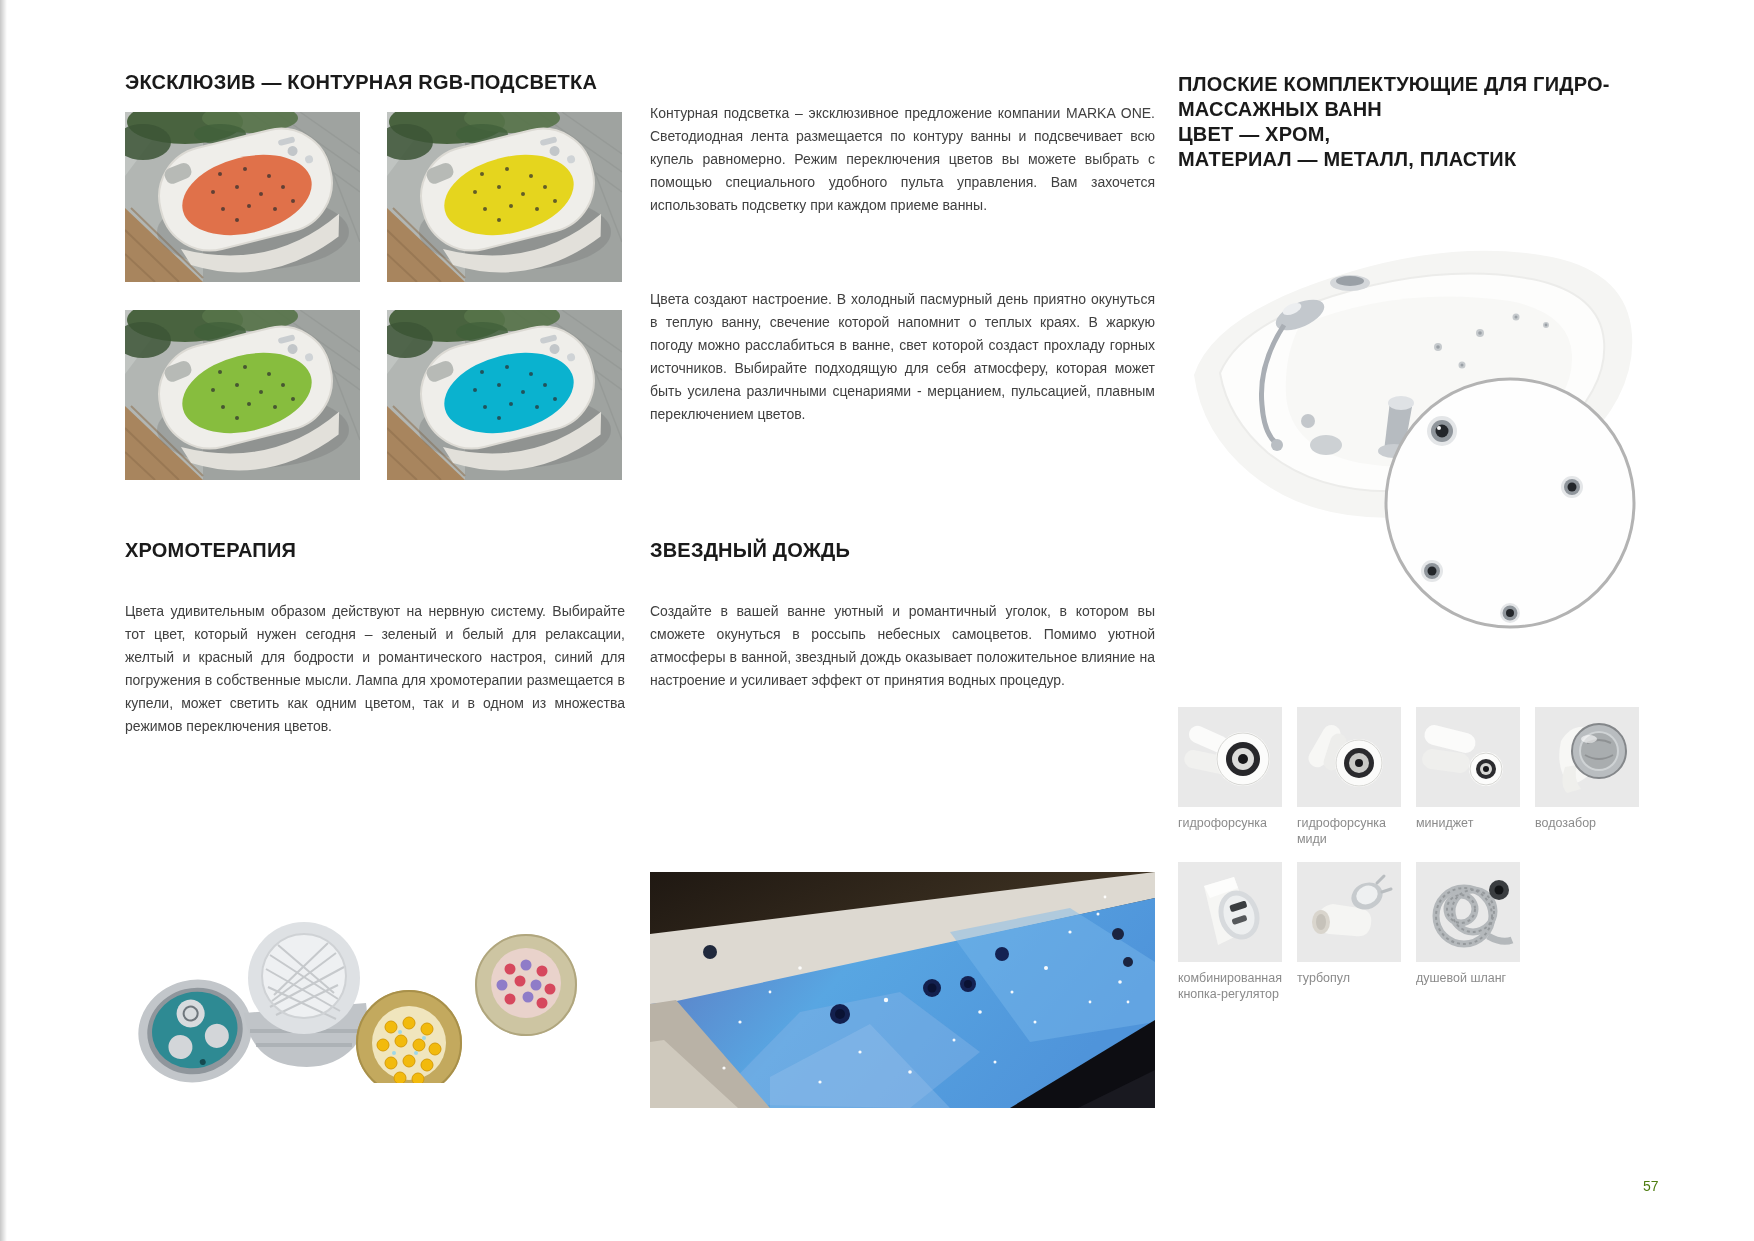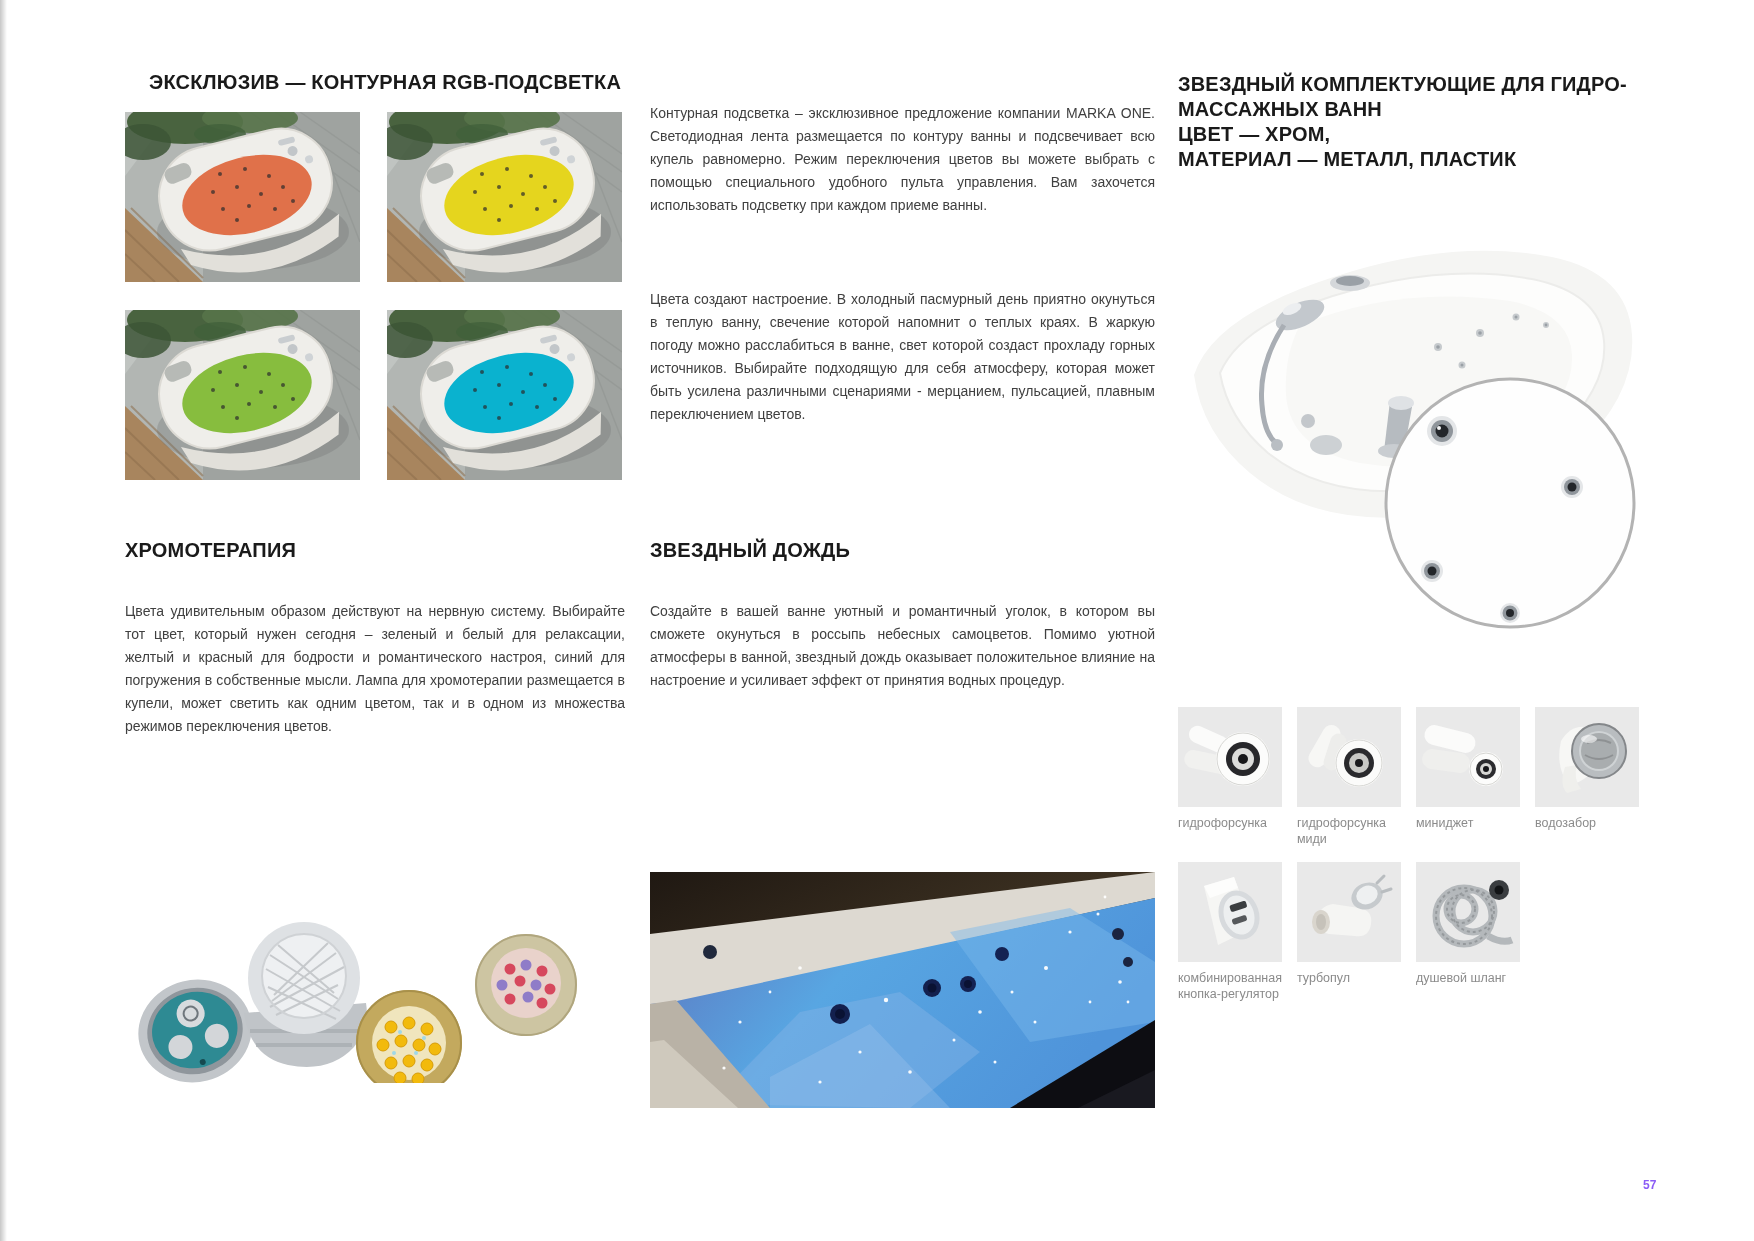--- a/index.html
+++ b/index.html
@@ -10,21 +10,21 @@
   .abs{position:absolute;}
   h2.sec{margin:0;font-size:20px;line-height:25px;font-weight:bold;color:#1a1a1a;letter-spacing:.2px;}
   .body-text{font-size:14px;line-height:23px;text-align:justify;color:#404040;}
   .tub-grid{display:grid;grid-template-columns:235px 235px;grid-column-gap:27px;grid-row-gap:28px;}
   .tub-card{width:235px;height:170px;overflow:hidden;}
   .tub-card svg{display:block;width:235px;height:170px;}
   .photo{display:block;}
   .cmp-grid{display:grid;grid-template-columns:repeat(4,104px);column-gap:26px;row-gap:33px;}
   .cmp-img{display:block;width:104px;height:100px;}
   .cmp-label{margin-top:8px;font-size:12.5px;line-height:16px;color:#8b8b8b;}
-  .page-num{font-size:12px;color:#8b5cf6;font-weight:bold;}
+  .page-num{font-size:14px;color:#4d7c0f;}
 </style>
 </head>
 <body>
 
 <div class="page">
   <div class="edge-shadow"></div>
 
   <svg width="0" height="0" style="position:absolute" aria-hidden="true">
     <defs>
       <g id="tub-scene-bg">
@@ -61,21 +61,21 @@
         <circle cx="158" cy="75" r="2"></circle>
           <circle cx="98" cy="97" r="2"></circle>
         <circle cx="124" cy="94" r="2"></circle>
           <circle cx="150" cy="97" r="2"></circle>
         <circle cx="168" cy="89" r="2"></circle>
           <circle cx="112" cy="108" r="2"></circle>
       </g>
     </defs>
   </svg>
 
-  <h2 class="sec abs" style="left:125px;top:70px;width:510px;margin-left:24px;">ЭКСКЛЮЗИВ — КОНТУРНАЯ RGB-ПОДСВЕТКА</h2>
+  <h2 class="sec abs" style="left:125px;top:70px;width:510px;">ЭКСКЛЮЗИВ — КОНТУРНАЯ RGB-ПОДСВЕТКА</h2>
 
   <div class="tub-grid abs" style="left:125px;top:112px;">
     <div class="tub-card">
       <svg viewBox="0 0 235 170" class="photo">
         <use href="#tub-scene-bg"></use>
           <use href="#tub-body"></use>
         <ellipse cx="122" cy="83" rx="66" ry="38" transform="rotate(-14 122 83)" fill="#e0714a"></ellipse>
         <use href="#tub-dots"></use>
       </svg>
     </div>
@@ -244,21 +244,21 @@
         <circle cx="170" cy="210" r="1.6"></circle>
           <circle cx="345" cy="190" r="1.5"></circle>
           <circle cx="385" cy="150" r="1.5"></circle>
         <circle cx="455" cy="25" r="1.4"></circle>
           <circle cx="478" cy="130" r="1.4"></circle>
       </g>
     </svg>
   </div>
 
   <div class="abs" style="left:1178px;top:72px;width:500px;">
-    <h2 class="sec">ЗВЕЗДНЫЙ КОМПЛЕКТУЮЩИЕ ДЛЯ ГИДРО-</h2>
+    <h2 class="sec">ПЛОСКИЕ КОМПЛЕКТУЮЩИЕ ДЛЯ ГИДРО-</h2>
     <h2 class="sec">МАССАЖНЫХ ВАНН</h2>
     <h2 class="sec">ЦВЕТ — ХРОМ,</h2>
     <h2 class="sec">МАТЕРИАЛ — МЕТАЛЛ, ПЛАСТИК</h2>
   </div>
 
   <div class="abs" style="left:1180px;top:205px;width:478px;height:435px;">
     <svg viewBox="0 0 478 435" width="478" height="435" class="photo">
       <rect width="478" height="435" fill="#ffffff"></rect>
       <path d="M14,170 Q30,120 120,84 Q260,30 372,52 Q448,68 452,130 Q456,190 396,246 Q320,306 226,312 Q130,318 70,268 Q22,228 14,170 Z" fill="#f5f5f3"></path>
       <path d="M40,168 Q58,126 132,98 Q252,56 352,74 Q420,88 424,136 Q428,182 378,228 Q310,280 224,286 Q140,290 88,248 Q48,214 40,168 Z" fill="#fdfdfc" stroke="#ececea" stroke-width="2"></path>

